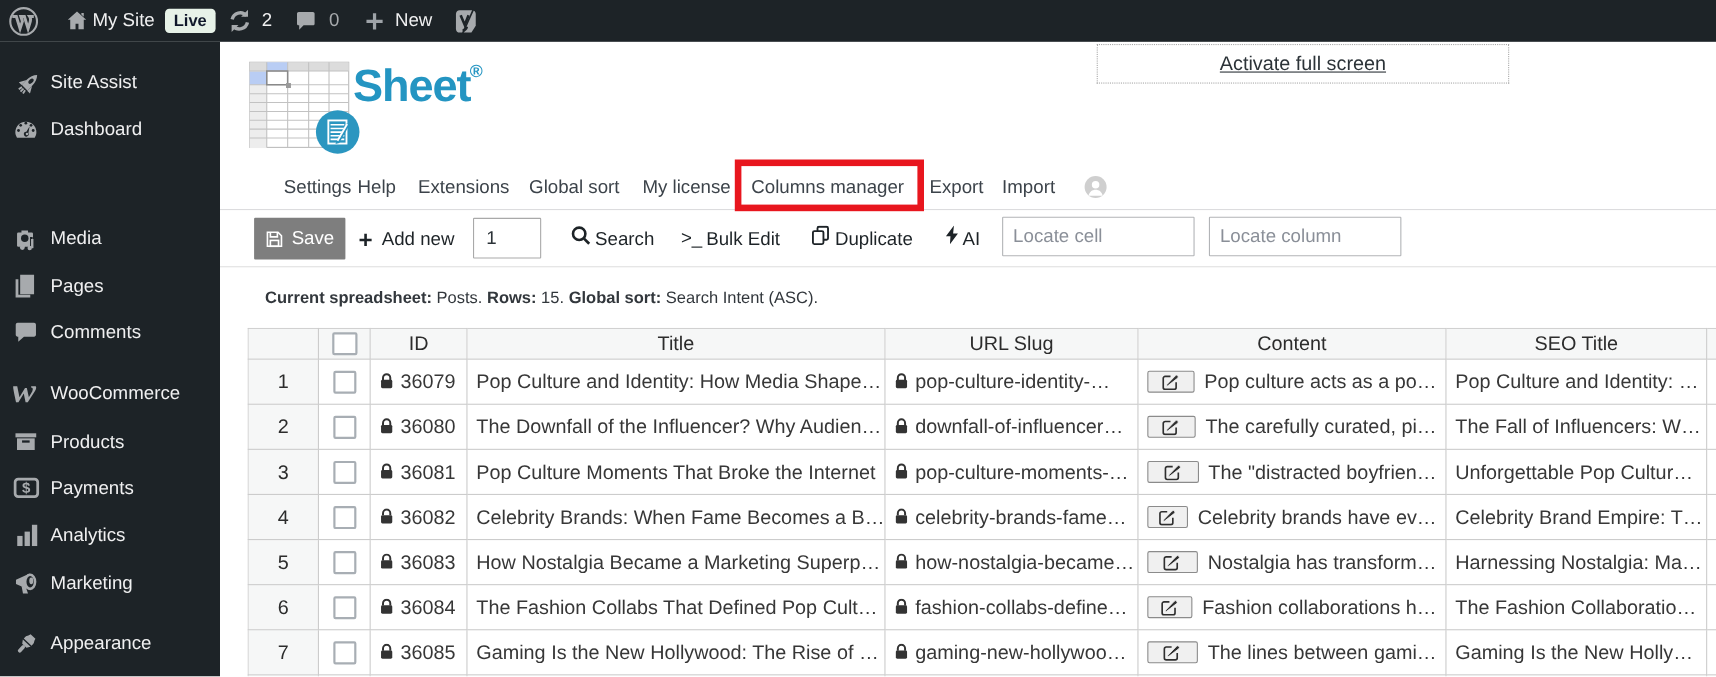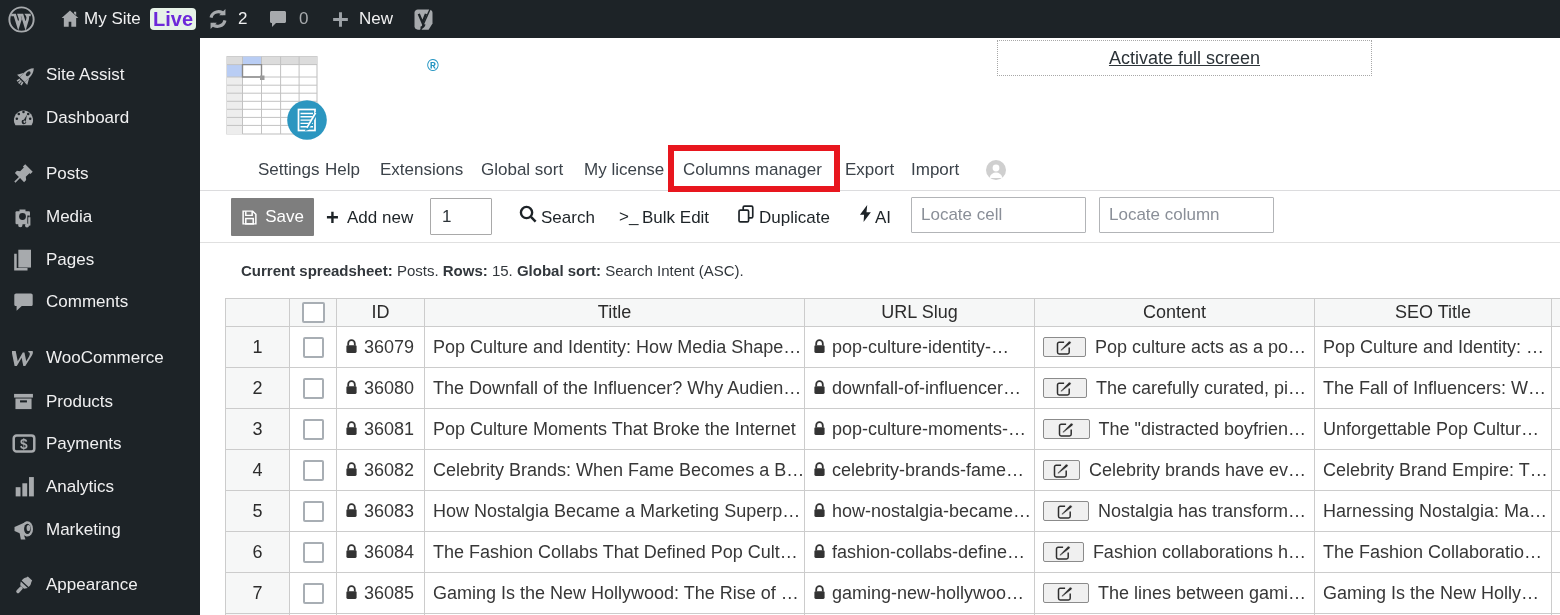--- a/index.html
+++ b/index.html
@@ -54,21 +54,21 @@
         </svg>
       </div>
   <div class="ab" style="left:59px;">
         <svg width="22" height="22" viewBox="0 0 20 20">
           <path d="M10 2.2L2.4 9h2v8h4.4v-4.6h2.4V17h4.4V9h2z" fill="#a7aaad"></path>
           <path d="M13.6 3.5h2v3l-2-1.8z" fill="#a7aaad"></path>
         </svg>
       </div>
   <div class="ab" style="left:84px;">My Site</div>
   <div class="ab" style="left:150px; top:8px; height:22px; width:46px; background:#e7f2e8; border-radius:4px; justify-content:center;">
-        <span style="color:#6d28d9; font-size:20px; font-weight:bold;">Live</span>
+        <span style="color:#0f172a; font-size:15px; font-weight:bold;">Live</span>
       </div>
   <div class="ab" style="left:206px;">
         <svg width="24" height="24" viewBox="0 0 20 20">
           <path d="M4.2 8.8a6.2 6.2 0 0 1 10.8-2.7" fill="none" stroke="#a7aaad" stroke-width="2.6"></path>
           <path d="M16.2 1.6v5.2h-5.2z" fill="#a7aaad"></path>
           <path d="M15.8 11.2a6.2 6.2 0 0 1-10.8 2.7" fill="none" stroke="#a7aaad" stroke-width="2.6"></path>
           <path d="M3.8 18.4v-5.2h5.2z" fill="#a7aaad"></path>
         </svg>
       </div>
   <div class="ab" style="left:238px;">2</div>
@@ -111,26 +111,20 @@
             <path d="M2 14.5 a8.3 8.3 0 1 1 16 0 l-1 2.2 H3z" fill="#a7aaad"></path>
             <circle cx="10" cy="5.2" r="1.1" fill="#1d2327"></circle>
             <circle cx="5.9" cy="6.9" r="1.1" fill="#1d2327"></circle>
             <circle cx="14.1" cy="6.9" r="1.1" fill="#1d2327"></circle>
             <circle cx="4.2" cy="11" r="1.1" fill="#1d2327"></circle>
             <circle cx="15.8" cy="11" r="1.1" fill="#1d2327"></circle>
             <path d="M13 7.6l-2.6 4.4a1.9 1.9 0 1 0 1.6 1z" fill="#1d2327"></path>
             <circle cx="10.9" cy="13.7" r="1" fill="#a7aaad"></circle>
           </svg></span>
         <span class="tx">Dashboard</span>
-      </div>
-  <div class="mi" style="top:115px;">
-        <span class="ic"><svg width="23" height="23" viewBox="0 0 20 20">
-            <path d="M11.5 2l6.5 6.5-2 2-.8-.8-3.2 3.2.3 2.8-1.8 1.8-3.5-3.5L3 18l-1-1 4-4-3.5-3.5L4.3 7.7l2.8.3 3.2-3.2-.8-.8z" fill="#a7aaad"></path>
-          </svg></span>
-        <span class="tx">Posts</span>
       </div>
   <div class="mi" style="top:158px;">
         <span class="ic"><svg width="24" height="24" viewBox="0 0 24 24">
             <path d="M7.5 4.5h6v2.5h-6z" fill="#a7aaad"></path>
             <rect x="3.5" y="6.3" width="14.5" height="13" rx="1.2" fill="#a7aaad"></rect>
             <circle cx="10.5" cy="11.5" r="3.4" fill="#1d2327"></circle>
             <path d="M15.3 10.5h2.4v9.2h-2.4z" fill="#1d2327"></path>
             <path d="M16.2 12.2h2.2v8.3c0 .2-2.2.2-2.2 0z" fill="#a7aaad"></path>
             <circle cx="15" cy="20.5" r="2" fill="#a7aaad"></circle>
             <circle cx="8.3" cy="20" r="2.2" fill="#a7aaad"></circle>
@@ -225,20 +219,21 @@
       </g>
 
       <circle cx="107" cy="82" r="19.8" fill="#2b96c0"></circle>
       <g>
         <rect x="98.5" y="71.5" width="16.5" height="21" fill="#2b96c0" stroke="#fff" stroke-width="1.7"></rect>
         <path d="M100.5 75.5h12.5M100.5 78.8h12.5M100.5 82.1h12.5M100.5 85.4h12.5M100.5 88.7h12.5" stroke="#fff" stroke-width="1.4"></path>
         <path d="M105.8 90.5l9.5-16.5 2.6 1.5-9.5 16.5-3.4 1z" fill="#2b96c0"></path>
         <path d="M106.8 89.9l8.8-15.2" stroke="#fff" stroke-width="1.7"></path>
       </g>
     </svg>
+    <div style="position:absolute; left:121px; top:17px; font-weight:bold; color:#2495c2; font-size:41px; letter-spacing:-1px;">Sheet</div>
     <div style="position:absolute; left:227px; top:19px; font-weight:bold; color:#2495c2; font-size:16px;">®</div>
   </div>
 
   <div class="nav-item" style="left:58px;">Settings</div>
   <div class="nav-item" style="left:125px;">Help</div>
   <div class="nav-item" style="left:180px;">Extensions</div>
   <div class="nav-item" style="left:281px;">Global sort</div>
   <div class="nav-item" style="left:384px;">My license</div>
   <div class="nav-item" style="left:483px;">Columns manager</div>
   <div class="nav-item" style="left:645px;">Export</div>

